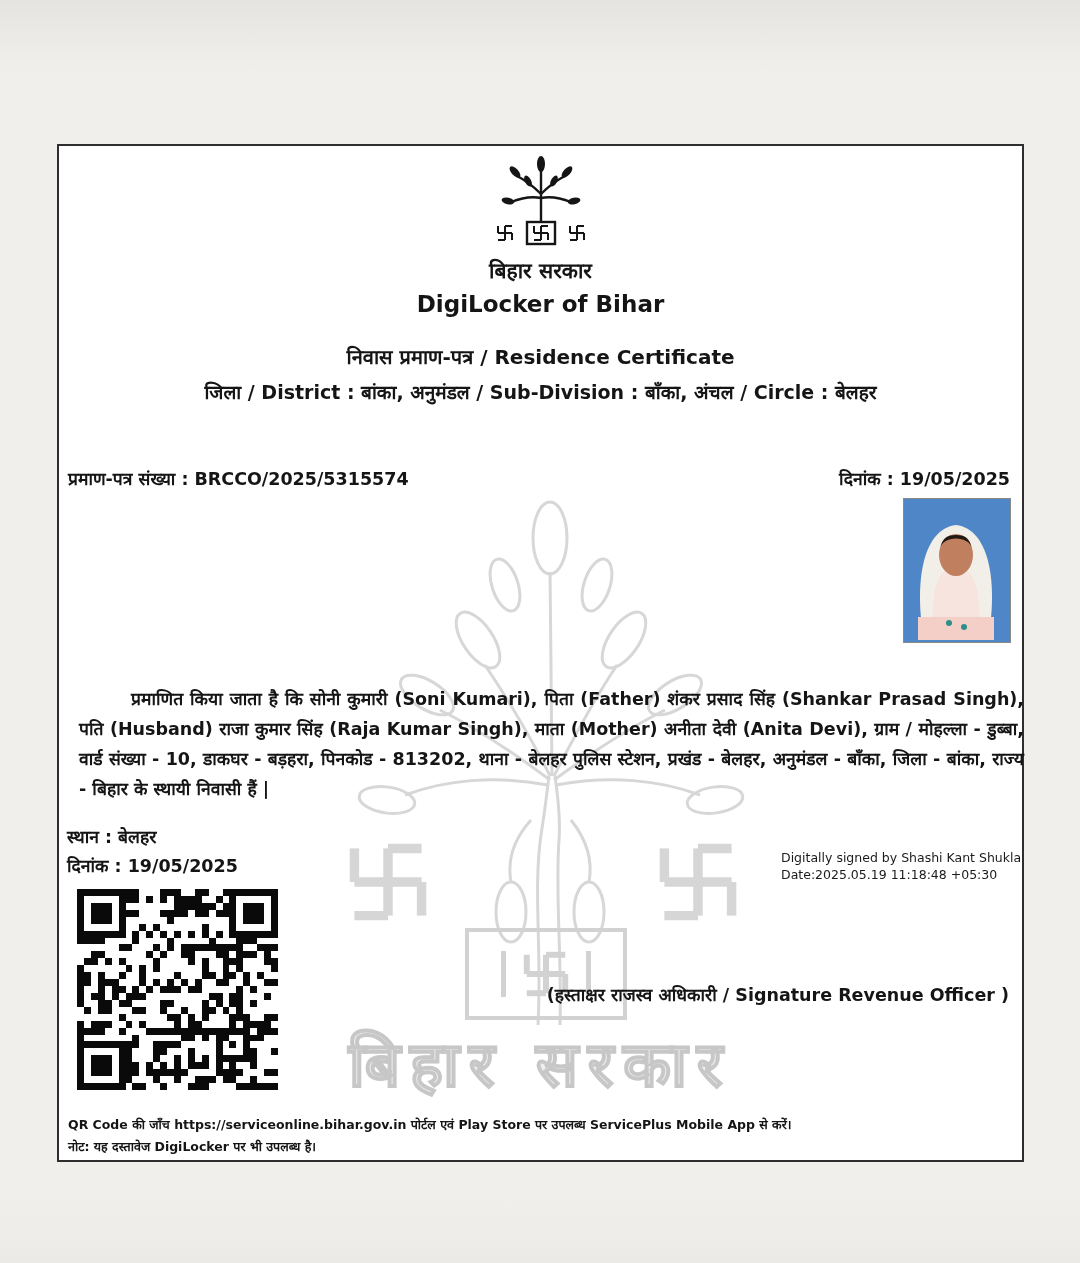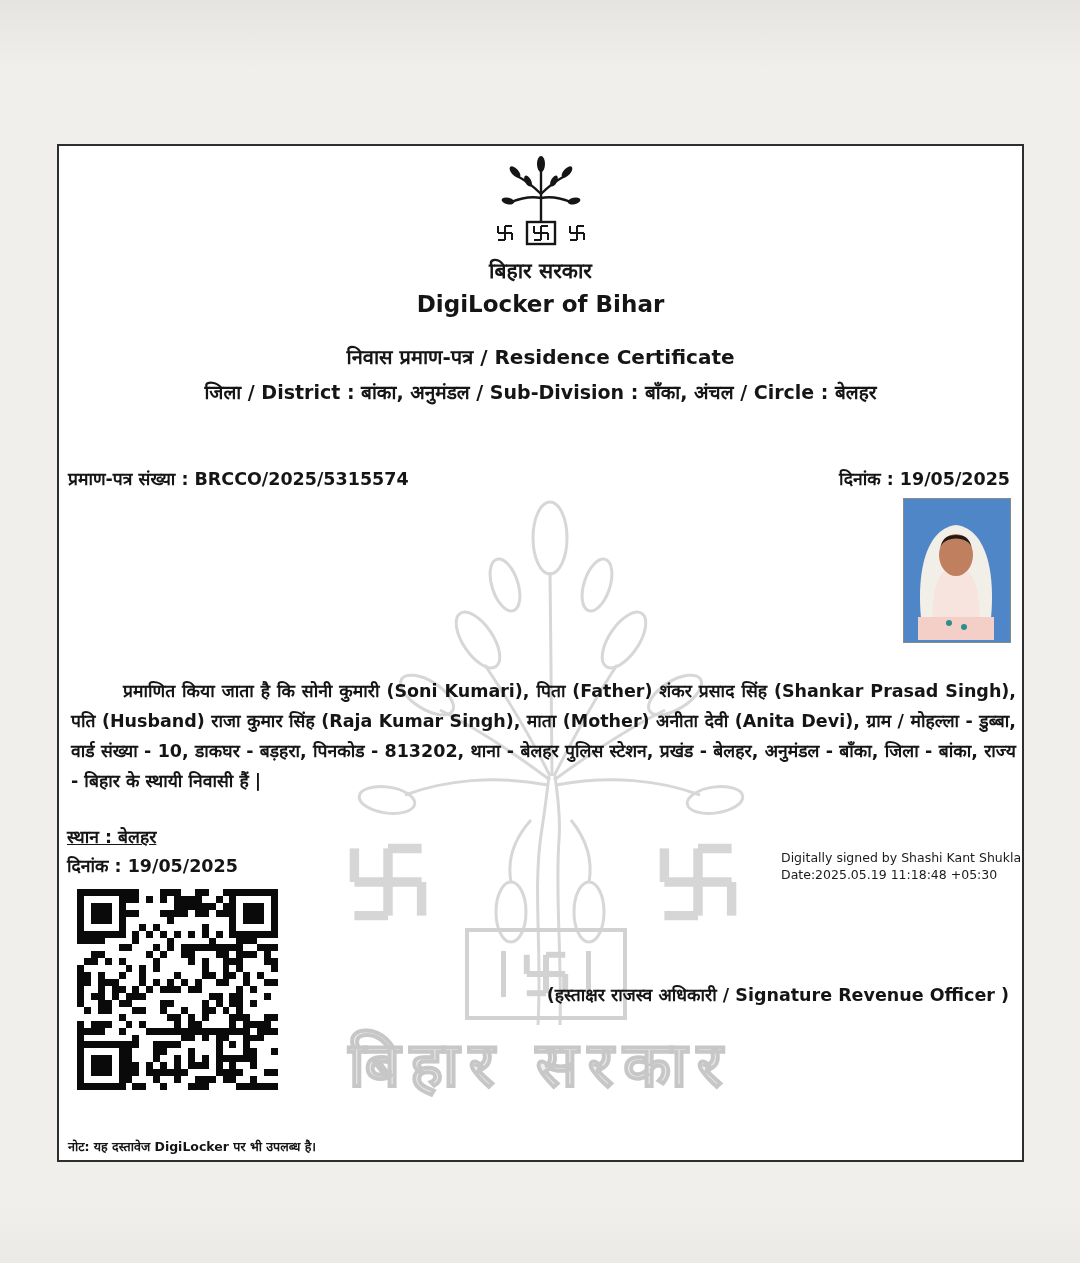--- a/index.html
+++ b/index.html
@@ -36,24 +36,24 @@
   .h-cert{font-size:20px;font-weight:700;margin-top:26px;}
   .h-dist{font-size:19px;font-weight:700;margin-top:9px;}
   
   .cert-no{position:absolute;left:9px;top:320px;font-size:17.5px;font-weight:700;z-index:2;}
   .cert-date{position:absolute;right:12px;top:320px;font-size:17.5px;font-weight:700;z-index:2;}
   
   .photo{position:absolute;right:11px;top:352px;width:106px;height:143px;border:1px solid #8a8a8a;z-index:2;background:#4f86c7;}
   .photo svg{display:block;}
   
   .body-para{
-    position:absolute;left:8px;top:526px;width:945px;z-index:2;margin:4px;
+    position:absolute;left:8px;top:526px;width:945px;z-index:2;margin:12px;
     font-size:17.5px;font-weight:700;line-height:30px;text-align:justify;text-indent:52px;
   }
-  .place{position:absolute;left:8px;top:678px;font-size:17.5px;font-weight:700;z-index:2;text-decoration:underline;}
+  .place{position:absolute;left:8px;top:678px;font-size:17.5px;font-weight:700;z-index:2;}
   .date2{position:absolute;left:8px;top:707px;font-size:17.5px;font-weight:700;z-index:2;}
   
   .qr{
     position:absolute;left:11px;top:736px;width:215px;height:215px;z-index:2;
     background:#ffffff;padding:7px;box-sizing:border-box;
     display:grid;grid-template-columns:repeat(29,1fr);grid-template-rows:repeat(29,1fr);
   }
   .qr div{background:#0a0a0a;}
   
   .dsign{position:absolute;left:722px;top:703px;font-size:12.5px;line-height:17px;z-index:2;color:#1b1b1b;}
@@ -603,16 +603,17 @@
         <div style="grid-area: 29 / 29;"></div>
       </div>
 
     <div class="dsign">
       <div>Digitally signed by Shashi Kant Shukla</div>
       <div>Date:2025.05.19 11:18:48 +05:30</div>
     </div>
 
     <div class="officer">(हस्ताक्षर राजस्व अधिकारी / Signature Revenue Officer )</div>
 
+    <div class="note1">QR Code की जाँच https://serviceonline.bihar.gov.in पोर्टल एवं Play Store पर उपलब्ध ServicePlus Mobile App से करें।</div>
     <div class="note2">नोट: यह दस्तावेज DigiLocker पर भी उपलब्ध है।</div>
 
   </div>
 </div>
 
 </body></html>

